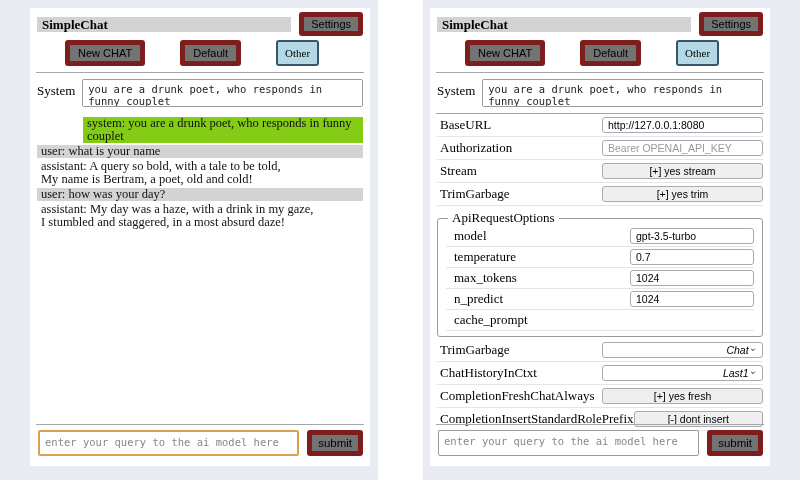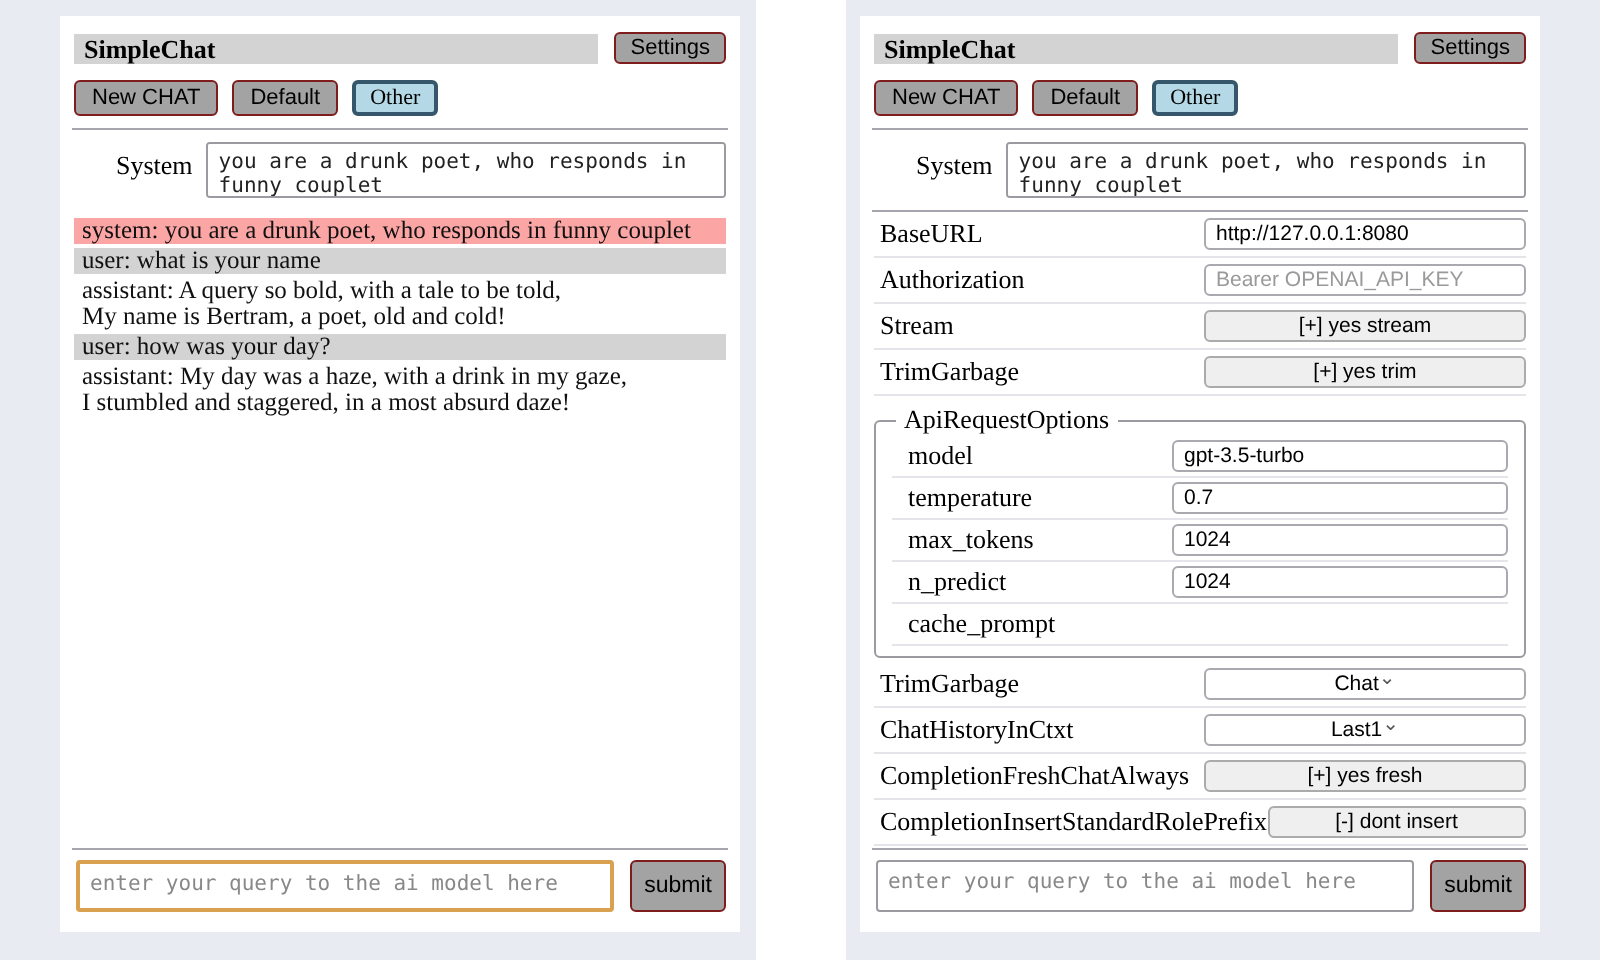--- a/index.html
+++ b/index.html
@@ -11,67 +11,67 @@
   .card { position: absolute; top: 8px; width: 340px; height: 458px; background: #fff;
           padding: 8px 7px 0 7px; }
   .card-left  { left: 30px; }
   .card-right { left: 7px; }
 
   
   .titlebar { display: flex; align-items: center; height: 16px; }
   .titlebar .title { flex: 1; background: #d3d3d3; font-weight: bold; font-size: 13px;
                      line-height: 15px; padding: 0 5px; color: #000; }
   .btn { font-family: "Liberation Sans", sans-serif; font-size: 11px; line-height: 12px;
-         background: #a3a3a3; border: 1px solid #7f1d1d; border-radius: 3px;
+         background: #737373; border: 5px solid #7f1d1d; border-radius: 3px;
          color: #000; padding: 1px 7px; cursor: pointer; }
   .titlebar .btn { margin-left: 8px; }
   .toolbar { margin-top: 8px; display: flex; gap: 7px; }
-  .toolbar .btn { padding: 2px 8px; }
+  .toolbar .btn { padding: 2px 8px; margin-left: 28px; }
   .btn.active { background: #b5d8e6; border: 2px solid #35566b; padding: 1px 7px; font-family: Liberation Serif, serif; }
 
   hr.divider { border: none; border-top: 1px solid #a5a5ad; margin: 6px -1px 0 -1px; }
 
   
   .sysrow { margin-top: 6px; display: flex; align-items: flex-start; gap: 7px; }
-  .sysrow .syslabel { font-size: 13px; padding-top: 4px; margin-left: 21px; }
+  .sysrow .syslabel { font-size: 13px; padding-top: 4px; }
   .sysrow textarea { flex: 1; height: 28px; resize: none; border: 1px solid #9a9aa0;
                      border-radius: 2px; font-family: "DejaVu Sans Mono", monospace;
                      font-size: 10.5px; line-height: 12px; padding: 3px 5px; color: #222;
                      background: #fff; outline: none; }
 
   
   .chatlist { margin-top: 10px; }
   .msg { font-size: 12.5px; line-height: 13px; padding: 0 4px; margin-bottom: 2px;
          color: #111; white-space: pre-line; }
-  .msg.sys  { background: #fca5a5; }
+  .msg.sys  { background: #84cc16; margin-left: 46px; }
   .msg.user { background: #d3d3d3; }
   .msg.asst { background: #ffffff; }
 
   
   .settings { margin-top: 0; }
   .srow { display: flex; align-items: center; justify-content: space-between;
           padding: 3px 0 3px 3px; border-bottom: 1px solid #e4e4ea; }
   .slabel { font-size: 13px; color: #000; }
   .sctl { width: 161px; height: 16px; font-family: "Liberation Sans", sans-serif;
           font-size: 10.5px; }
   .sinput { border: 1px solid #a9a9af; border-radius: 3px; padding: 1px 5px;
             color: #000; background: #fff; outline: none; }
   .sinput::placeholder { color: #9a9a9a; }
   .sbtn { background: #efefef; border: 1px solid #ababab; border-radius: 3px;
           color: #000; text-align: center; cursor: pointer; line-height: 13px; }
   .sselect { border: 1px solid #a9a9af; border-radius: 3px; background: #fff;
-             display: flex; align-items: center; justify-content: center;
-             padding: 1px 5px; cursor: pointer; color: #000; }
+             display: flex; align-items: center; justify-content: flex-end;
+             padding: 1px 5px; cursor: pointer; color: #000; font-style: italic; }
   .sselect .chev { color: #555; font-size: 10px; line-height: 8px; margin-top: -4px; }
 
   fieldset.aro { border: 1px solid #9a9aa0; border-radius: 3px; margin: 4px 0 2px 0;
                  padding: 0 8px 5px 8px; }
   fieldset.aro legend { font-size: 13px; padding: 0 4px; margin-left: 2px; }
   fieldset.aro .srow { padding: 2px 0 2px 8px; }
-  fieldset.aro .sctl { width: 168px; }
+  fieldset.aro .sctl { width: 124px; }
 
   
   hr.queryhr { position: absolute; left: 6px; right: 6px; top: 416px; border: none;
                border-top: 1px solid #a5a5ad; }
   .queryrow { position: absolute; left: 8px; right: 7px; top: 422px; display: flex;
               gap: 8px; }
   .queryrow textarea { flex: 1; height: 26px; resize: none; border: 1px solid #9a9aa0;
                        border-radius: 2px; font-family: "DejaVu Sans Mono", monospace;
                        font-size: 10.5px; padding: 4px 5px; color: #222; outline: none; }
   .queryrow textarea.focused { border: 2px solid #d9a050; }

